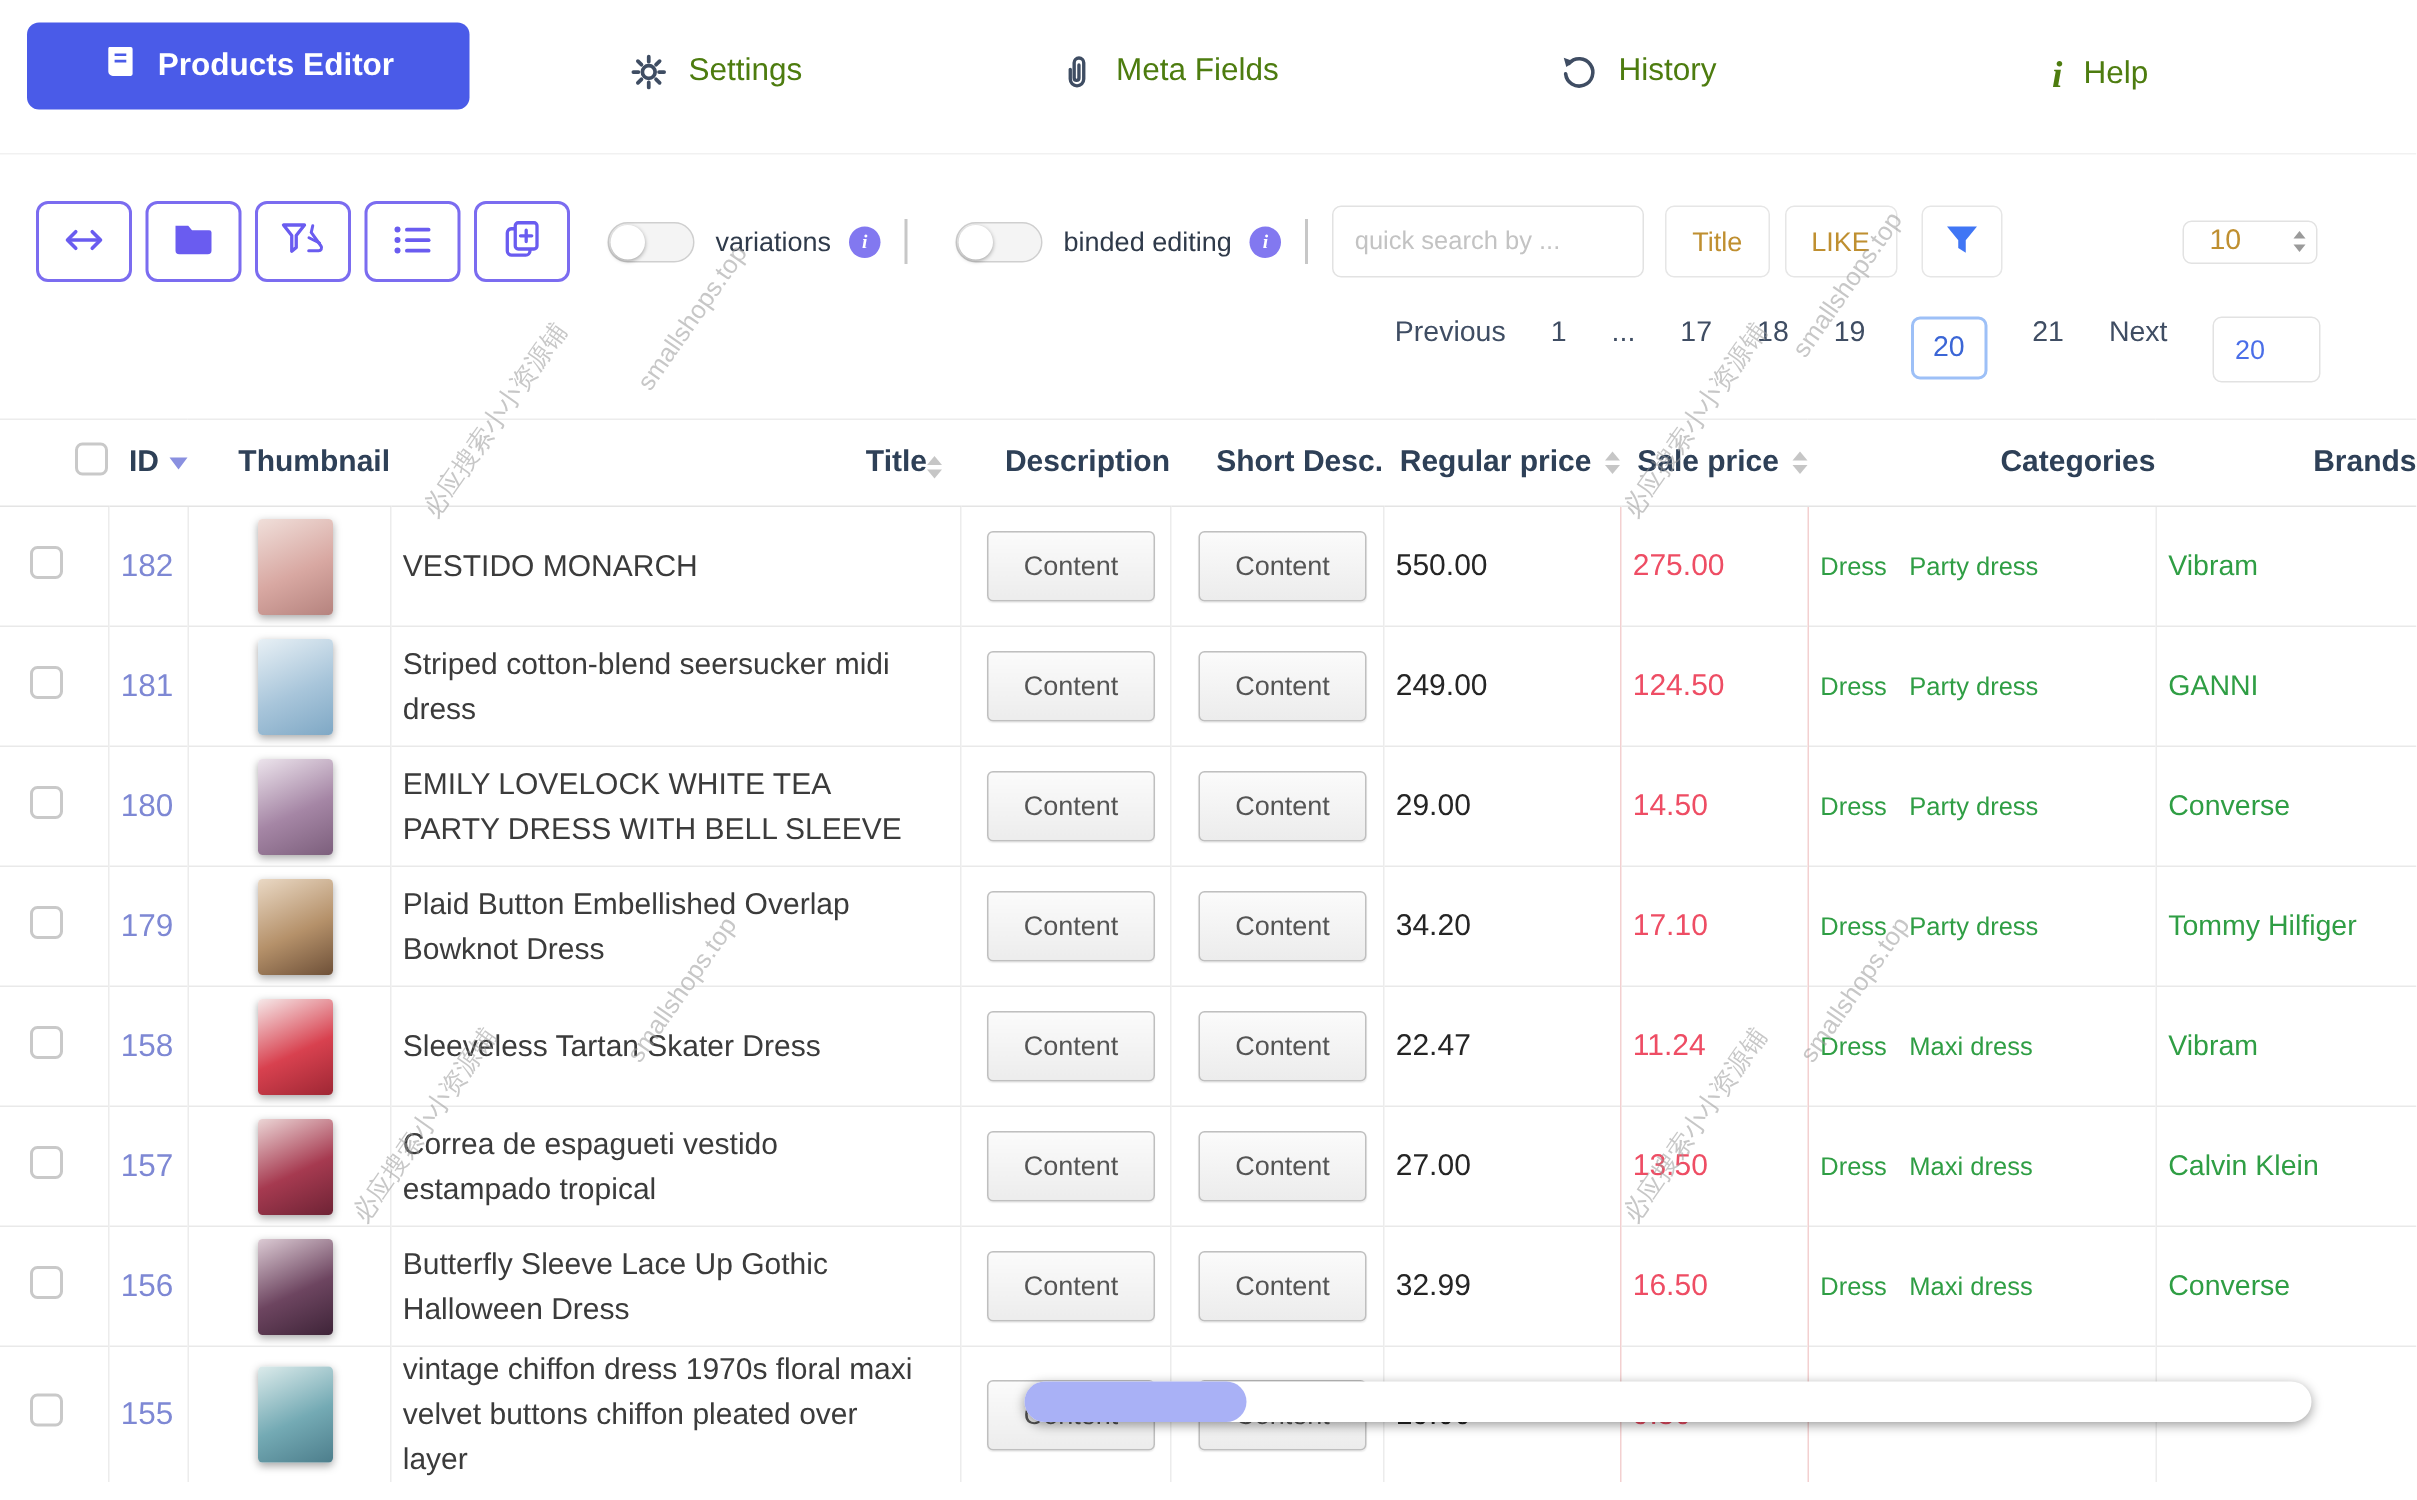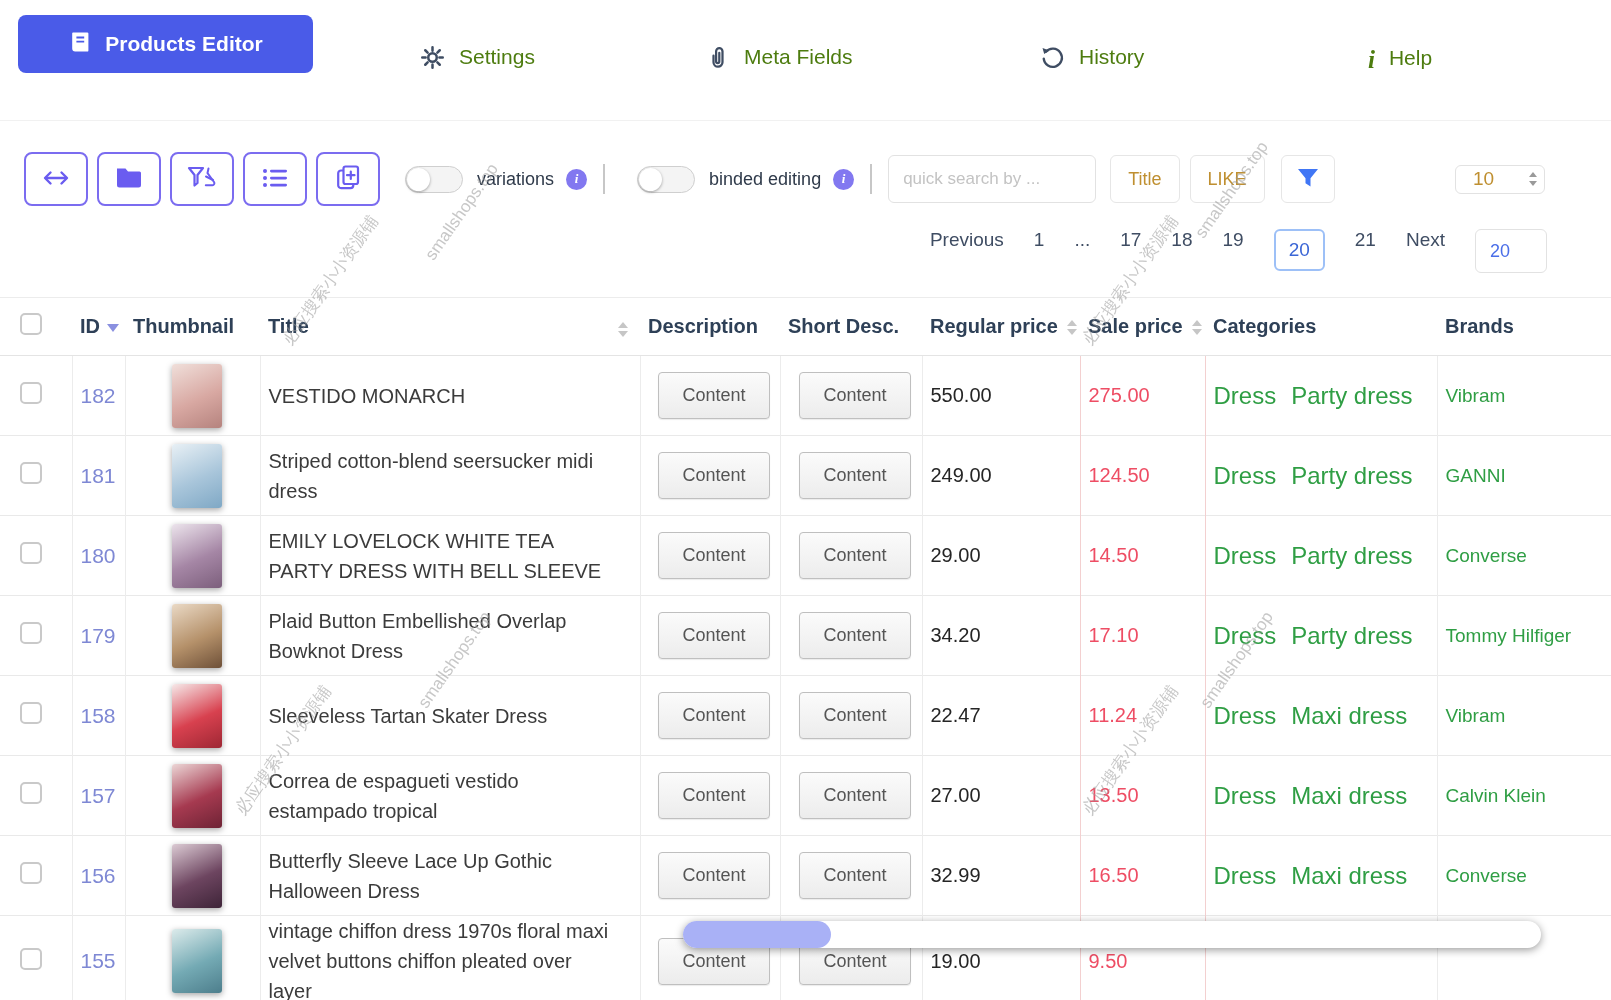--- a/index.html
+++ b/index.html
@@ -1,21 +1,21 @@
 <!DOCTYPE html>
 <html><head>
 <meta charset="utf-8">
 <style>
   * { box-sizing: border-box; margin: 0; padding: 0; }
   html,body { width:1611px; height:1000px; overflow:hidden; background:#fff;
     font-family:"Liberation Sans", sans-serif; color:#3f4d63; }
   #stage { position:relative; width:1611px; height:1000px; overflow:hidden; }
 
   
-  .nav { position:relative; height:121px; background:#fff; border-bottom:1px solid #f1f1f1; }
+  .nav { position:relative; height:103px; background:#fff; border-bottom:1px solid #f1f1f1; }
   .nav-primary { position:absolute; left:18px; top:15px; width:295px; height:58px;
     background:#4a5be8; border:none; border-radius:8px; color:#fff; font-size:21px; font-weight:700;
     display:flex; align-items:center; justify-content:center; gap:13px; cursor:pointer;
     font-family:"Liberation Sans", sans-serif; }
   .nav-item { position:absolute; top:50%; transform:translateY(-50%); display:flex; align-items:flex-start;
     gap:14px; font-size:21px; font-weight:500; color:#4d7c0f; cursor:pointer; }
   .nav-item.settings { left:420px; } .nav-item.meta { left:706px; }
   .nav-item.history { left:1040px; } .nav-item.help { left:1368px; }
   .help-i { font-family:"Liberation Serif", serif; font-style:italic; font-weight:700; font-size:25px; }
 
@@ -53,40 +53,40 @@
   
   .pager { display:flex; align-items:flex-start; justify-content:flex-end; gap:30px;
     height:48px; margin-top:22px; padding-right:64px; font-size:19px; color:#3f4d63; }
   .pager span { cursor:pointer; }
   .page-active { border:2px solid #9dc0f7; border-radius:6px; color:#3b66d6; padding:8px 13px; }
   .page-input { width:72px; height:44px; border:1px solid #e2e2e2; border-radius:6px; color:#4a6ee8;
     font-size:18px; padding-left:14px; outline:none; font-family:"Liberation Sans", sans-serif; }
 
   
   table { width:1611px; border-collapse:collapse; table-layout:fixed; margin-top:20px; }
-  thead th { height:58px; text-align:left; font-size:20px; font-weight:700; color:#2e4057;
+  thead th { height:58px; text-align:right; font-size:20px; font-weight:700; color:#2e4057;
     border-top:1px solid #ececec; border-bottom:1px solid #e4e4e4; padding-left:8px; }
   tbody td { height:80px; border-top:1px solid #e9e9e9; font-size:20px; padding-left:8px; vertical-align:middle; }
   tbody tr:first-child td { border-top:none; }
   td.v, th.v { border-right:1px solid #ececec; }
   td.vp { border-right:1px solid #f3d0d0; }
   .c-check { padding-left:20px !important; }
   .checkbox { display:inline-block; width:22px; height:22px; border:2px solid #c9c9c9; border-radius:5px;
     background:#fff; cursor:pointer; }
   .c-id { color:#7e88d4; font-size:21px; }
   .thumb { display:block; width:50px; height:64px; margin:0 auto; border-radius:3px;
     box-shadow:0 2px 6px rgba(0,0,0,.35); cursor:pointer; }
   .c-title { font-size:20px; color:#3b3b3b; line-height:1.5; padding-right:26px; cursor:pointer; }
   .c-content { text-align:center; }
   .content-btn { display:inline-block; padding:12px 23px; font-size:18px; color:#555;
     background:linear-gradient(#fbfbfb,#ececec); border:1px solid #bfbfbf; border-radius:4px;
     box-shadow:0 1px 1px rgba(0,0,0,.08); cursor:pointer; }
   .c-reg { color:#252525; cursor:pointer; }
   .c-sale { color:#ee4d64; cursor:pointer; }
-  .c-cats { color:#2f9e44; font-size:24px; cursor:pointer; white-space:nowrap; }
+  .c-cats { color:#2f9e44; font-size:17px; cursor:pointer; white-space:nowrap; }
   .c-cats span { margin-right:15px; }
   .c-brand { color:#2f9e44; font-size:19px; cursor:pointer; white-space:nowrap; overflow:hidden; }
   .caret-down { display:inline-block; width:0; height:0; border-left:6px solid transparent;
     border-right:6px solid transparent; border-top:8px solid #8a90e0; margin-left:7px; vertical-align:middle; }
   .sort { display:inline-flex; flex-direction:column; gap:3px; vertical-align:middle; }
   .sort.right { float:right; margin:7px 12px 0 0; }
   .sort.inline { margin-left:9px; }
   .sort .u { width:0; height:0; border-left:5px solid transparent; border-right:5px solid transparent;
     border-bottom:6px solid #c6c6c6; }
   .sort .d { width:0; height:0; border-left:5px solid transparent; border-right:5px solid transparent;

